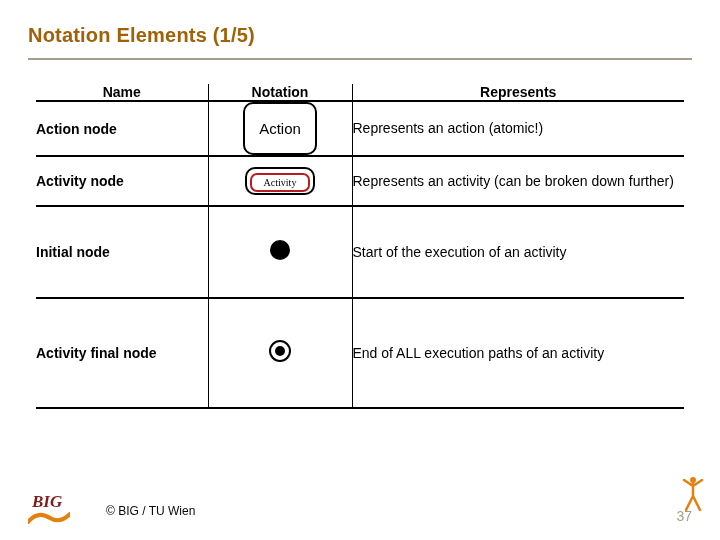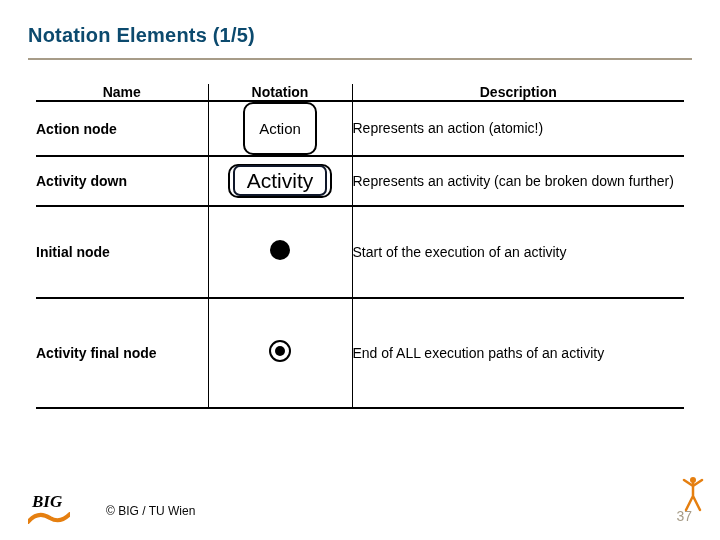--- a/index.html
+++ b/index.html
@@ -11,21 +11,21 @@
     font-family: Verdana, Geneva, sans-serif;
     position: relative;
     color: #000;
   }
   .slide-title {
     position: absolute;
     top: 24px;
     left: 28px;
     font-size: 20px;
     font-weight: bold;
-    color: #0c4a6e;
+    color: #a16207;
     letter-spacing: 0.2px;
   }
   .title-underline {
     position: absolute;
     top: 58px;
     left: 28px;
     right: 28px;
     height: 2px;
     background: #a79c88;
   }
@@ -87,25 +87,25 @@
     background: #fff;
   }
   .activity-outer {
     display: inline-block;
     border: 2px solid #000;
     border-radius: 10px;
     padding: 3px;
     background: #fff;
   }
   .activity-inner {
-    border: 2px solid #0f172a;
+    border: 2px solid #b91c1c;
     border-radius: 7px;
     padding: 2px 12px;
-    font-family: Liberation Sans, sans-serif;
-    font-size: 21px;
+    font-family: Liberation Serif, serif;
+    font-size: 10px;
   }
   .solid-dot {
     display: inline-block;
     width: 20px;
     height: 20px;
     background: #000;
     border-radius: 50%;
   }
   .final-node {
     display: inline-block;
@@ -138,21 +138,21 @@
     height: 26px;
     position: relative;
   }
   .big-text {
     position: absolute;
     top: -6px; left: 4px;
     font-family: Georgia, 'Times New Roman', serif;
     font-style: italic;
     font-weight: bold;
     font-size: 17px;
-    color: #000000;
+    color: #7f1d1d;
   }
   .big-swoosh {
     position: absolute;
     left: 0; bottom: 0;
     width: 42px; height: 12px;
   }
   .copyright {
     font-family: Arial, sans-serif;
     font-size: 12px;
     color: #080808;
@@ -183,33 +183,33 @@
 <table class="table">
   <colgroup>
     <col class="col-name">
       <col class="col-notn">
       <col class="col-desc">
   </colgroup>
   <tbody>
       <tr class="hrow">
     <td class="hcell vsep-right">Name</td>
     <td class="hcell vsep-right">Notation</td>
-    <td class="hcell">Description</td>
+    <td class="hcell">Represents</td>
   </tr>
 
   <tr class="row r1">
     <td class="ncell vsep-right">Action node</td>
     <td class="icell vsep-right">
       <span class="action-box">Action</span>
     </td>
     <td class="dcell">Represents an action (atomic!)</td>
   </tr>
 
   <tr class="row r2">
-    <td class="ncell vsep-right">Activity down</td>
+    <td class="ncell vsep-right">Activity node</td>
     <td class="icell vsep-right">
       <span class="activity-outer">
         <span class="activity-inner">Activity</span>
       </span>
     </td>
     <td class="dcell">Represents an activity (can be broken down further)</td>
   </tr>
 
   <tr class="row r3">
     <td class="ncell vsep-right">Initial node</td>

